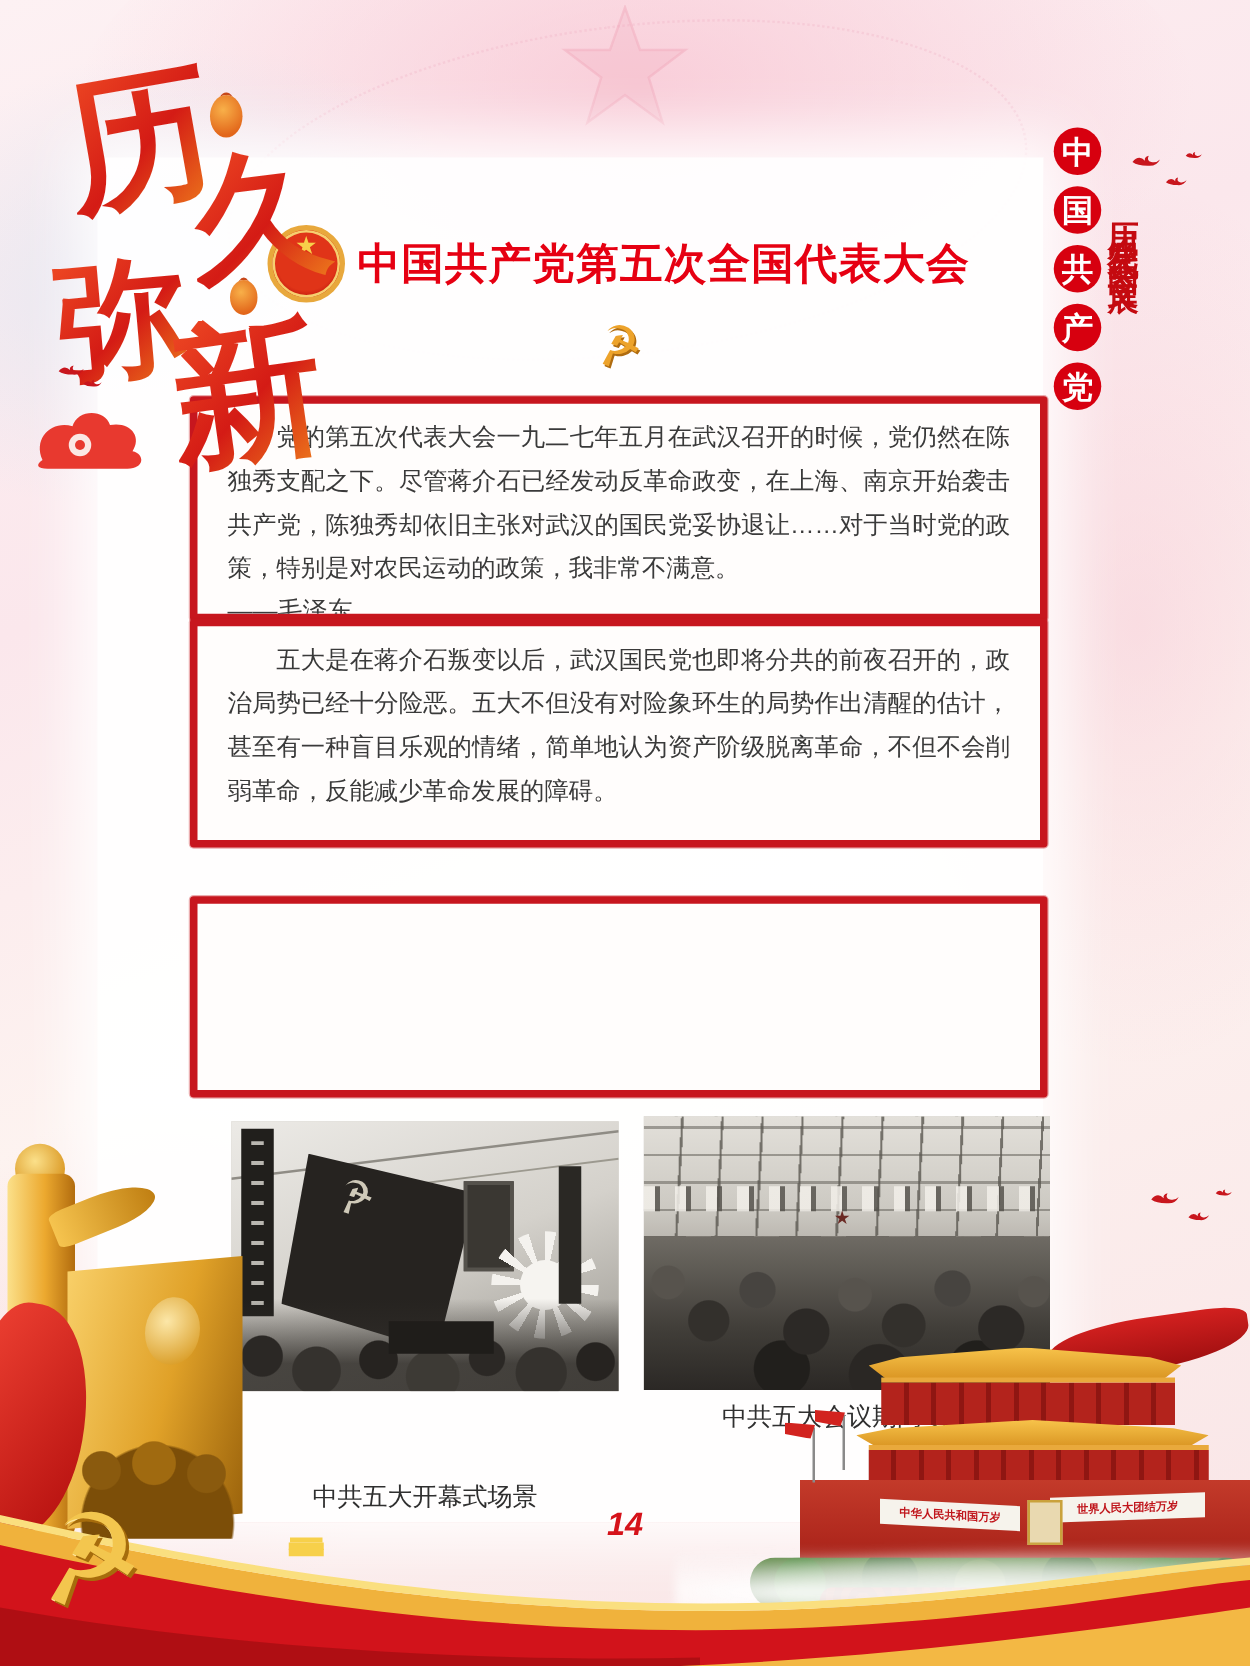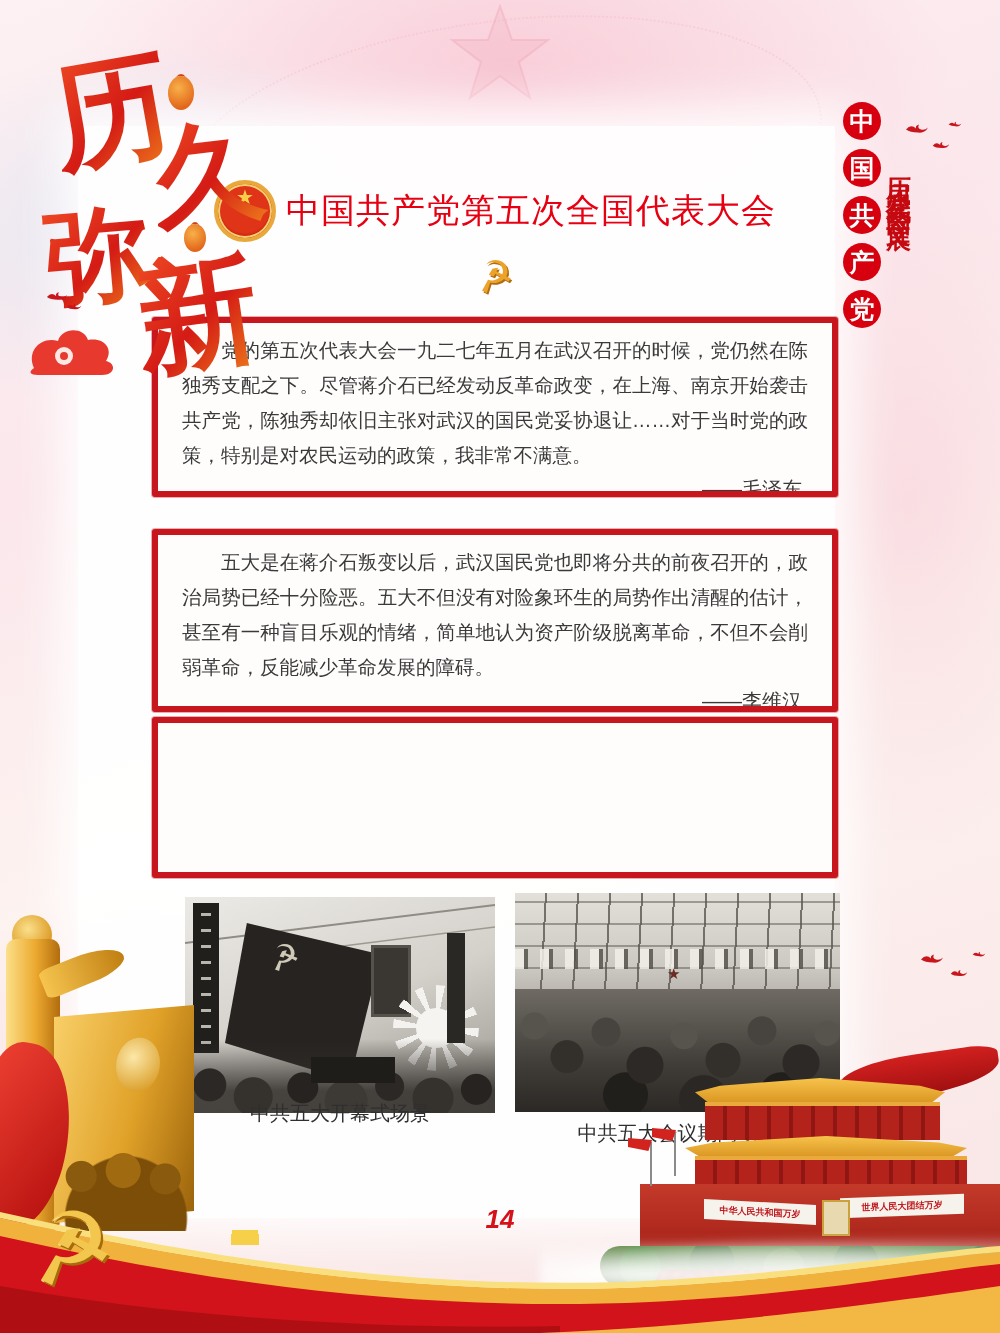--- a/index.html
+++ b/index.html
@@ -46,31 +46,31 @@
           color:#c40a10;height:300px;}
   
   .header{position:absolute;left:150px;top:180px;width:690px;z-index:2;text-align:center;}
   .title-row{display:flex;align-items:center;justify-content:center;gap:10px;}
   .emblem{position:relative;width:54px;height:54px;border-radius:50%;flex:0 0 auto;
           background:radial-gradient(circle at 50% 45%,#e03418 0 60%,#c21a0e 75%);
           border:4px solid #e8a83c;box-shadow:inset 0 0 0 2px #f6cf6f;}
   .emblem .star{position:absolute;left:0;right:0;top:3px;text-align:center;color:#f7d04a;font-size:20px;line-height:1;}
   .emblem .gate{position:absolute;left:50%;bottom:11px;width:28px;height:6px;margin-left:-14px;background:#f7d04a;
                 box-shadow:0 -5px 0 -1px #f7d04a,0 5px 0 0 #f7d04a;}
-  .page-title{font-size:34px;font-weight:400;color:#e60012;letter-spacing:1px;white-space:nowrap;text-align:center;}
+  .page-title{font-size:34px;font-weight:700;color:#e60012;letter-spacing:1px;white-space:nowrap;text-align:center;}
   .subtitle-row{display:flex;align-items:center;justify-content:center;gap:6px;margin-top:14px;}
   .party-icon{font-size:42px;line-height:1;color:#eda32b;text-shadow:1px 2px 0 #b06c10;transform:rotate(-12deg);}
   .page-subtitle{font-size:31px;font-weight:800;color:#e60012;letter-spacing:4px;}
   
   .quote{position:absolute;left:152px;width:686px;z-index:2;background:#fffdfc;box-sizing:border-box;
          border:6px solid #c7161e;border-radius:3px;box-shadow:0 0 0 1px rgba(199,22,30,.35);
          padding:10px 24px 6px;overflow:hidden;}
-  .q1{top:317px;height:180px;} .q2{top:529px;height:183px;} .q3{top:717px;height:161px;}
+  .q1{top:317px;height:180px;} .q2{top:495px;height:183px;} .q3{top:717px;height:161px;}
   .quote-text{font-size:19.5px;line-height:35px;color:#3a3a3a;text-indent:2em;text-align:justify;margin:0;}
-  .quote-attr{text-align:right;font-size:20px;line-height:26px;color:#3a3a3a;padding-right:6px;margin-top:3px;}
+  .quote-attr{font-size:20px;line-height:26px;color:#3a3a3a;padding-right:6px;margin-top:3px;}
   
   .photo{position:absolute;z-index:2;overflow:hidden;background:#d6d3cd;}
   .photo1{left:185px;top:897px;width:310px;height:216px;}
   .photo2{left:515px;top:893px;width:325px;height:219px;}
   .p1-wall{position:absolute;inset:0;background:linear-gradient(160deg,#eceae6 0%,#d4d1cb 50%,#96938c 100%);}
   .p1-banner{position:absolute;left:8px;top:6px;width:26px;height:150px;background:#211f1c;
              background-image:repeating-linear-gradient(180deg,rgba(236,233,226,.75) 0 3px,transparent 3px 16px);
              background-size:10px 100%;background-repeat:no-repeat;background-position:8px 10px;}
   .p1-flag{position:absolute;left:40px;top:26px;width:156px;height:158px;background:#262320;
            clip-path:polygon(14% 0,100% 20%,80% 100%,0 76%);}
@@ -110,21 +110,21 @@
      radial-gradient(circle at 52% 38%,#57534d 13px,transparent 14px),
      radial-gradient(circle at 64% 58%,#33302c 17px,transparent 18px),
      radial-gradient(circle at 76% 34%,#474440 14px,transparent 15px),
      radial-gradient(circle at 88% 60%,#2c2926 18px,transparent 19px),
      radial-gradient(circle at 96% 36%,#57534d 12px,transparent 13px),
      radial-gradient(circle at 34% 86%,#211f1c 22px,transparent 23px),
      radial-gradient(circle at 58% 90%,#2a2724 24px,transparent 25px),
      radial-gradient(circle at 82% 86%,#211f1c 22px,transparent 23px),
      linear-gradient(#6f6b64 0%,#413e39 60%,#2b2825 100%);}
   .caption{position:absolute;z-index:2;text-align:center;font-size:20px;color:#2f2f2f;}
-  .cap1{left:185px;top:1100px;width:310px;} .cap2{left:515px;top:1120px;width:325px;}
+  .cap1{left:185px;top:1184px;width:310px;} .cap2{left:515px;top:1120px;width:325px;}
   .page-num{position:absolute;left:470px;top:1204px;width:60px;z-index:2;text-align:center;
             font-size:26px;font-weight:bold;font-style:italic;color:#d5121a;}
   
   .monument{position:absolute;left:0;top:915px;width:200px;height:335px;z-index:3;}
   .m-col{position:absolute;left:6px;top:24px;width:54px;height:292px;border-radius:10px;
          background:linear-gradient(90deg,#fbe08a,#eca92f 55%,#b26c0e);}
   .m-cap{position:absolute;left:12px;top:0;width:40px;height:40px;border-radius:50%;
          background:radial-gradient(circle at 40% 35%,#fbe08a,#d8931c 80%);}
   .m-wing{position:absolute;left:40px;top:40px;width:86px;height:30px;border-radius:20% 80% 60% 20%;
           transform:rotate(-22deg);background:linear-gradient(90deg,#f6c44f,#c07f12);}
@@ -245,21 +245,20 @@
       <span class="party-icon">☭</span>
     </div>
   </div>
 
   <div class="quote q1">
     <p class="quote-text">党的第五次代表大会一九二七年五月在武汉召开的时候，党仍然在陈独秀支配之下。尽管蒋介石已经发动反革命政变，在上海、南京开始袭击共产党，陈独秀却依旧主张对武汉的国民党妥协退让……对于当时党的政策，特别是对农民运动的政策，我非常不满意。</p>
     <div class="quote-attr">——毛泽东</div>
   </div>
   <div class="quote q2">
     <p class="quote-text">五大是在蒋介石叛变以后，武汉国民党也即将分共的前夜召开的，政治局势已经十分险恶。五大不但没有对险象环生的局势作出清醒的估计，甚至有一种盲目乐观的情绪，简单地认为资产阶级脱离革命，不但不会削弱革命，反能减少革命发展的障碍。</p>
-    <div class="quote-attr">——李维汉</div>
   </div>
   <div class="quote q3">
   </div>
 
   <div class="photo photo1">
     <div class="p1-wall"></div>
     <svg class="p1-ceil" width="310" height="216" viewBox="0 0 310 216">
       <line x1="0" y1="46" x2="310" y2="8" stroke="#8f8c85" stroke-width="2"></line>
       <line x1="70" y1="60" x2="310" y2="30" stroke="#9c998f" stroke-width="1.5"></line>
     </svg>

